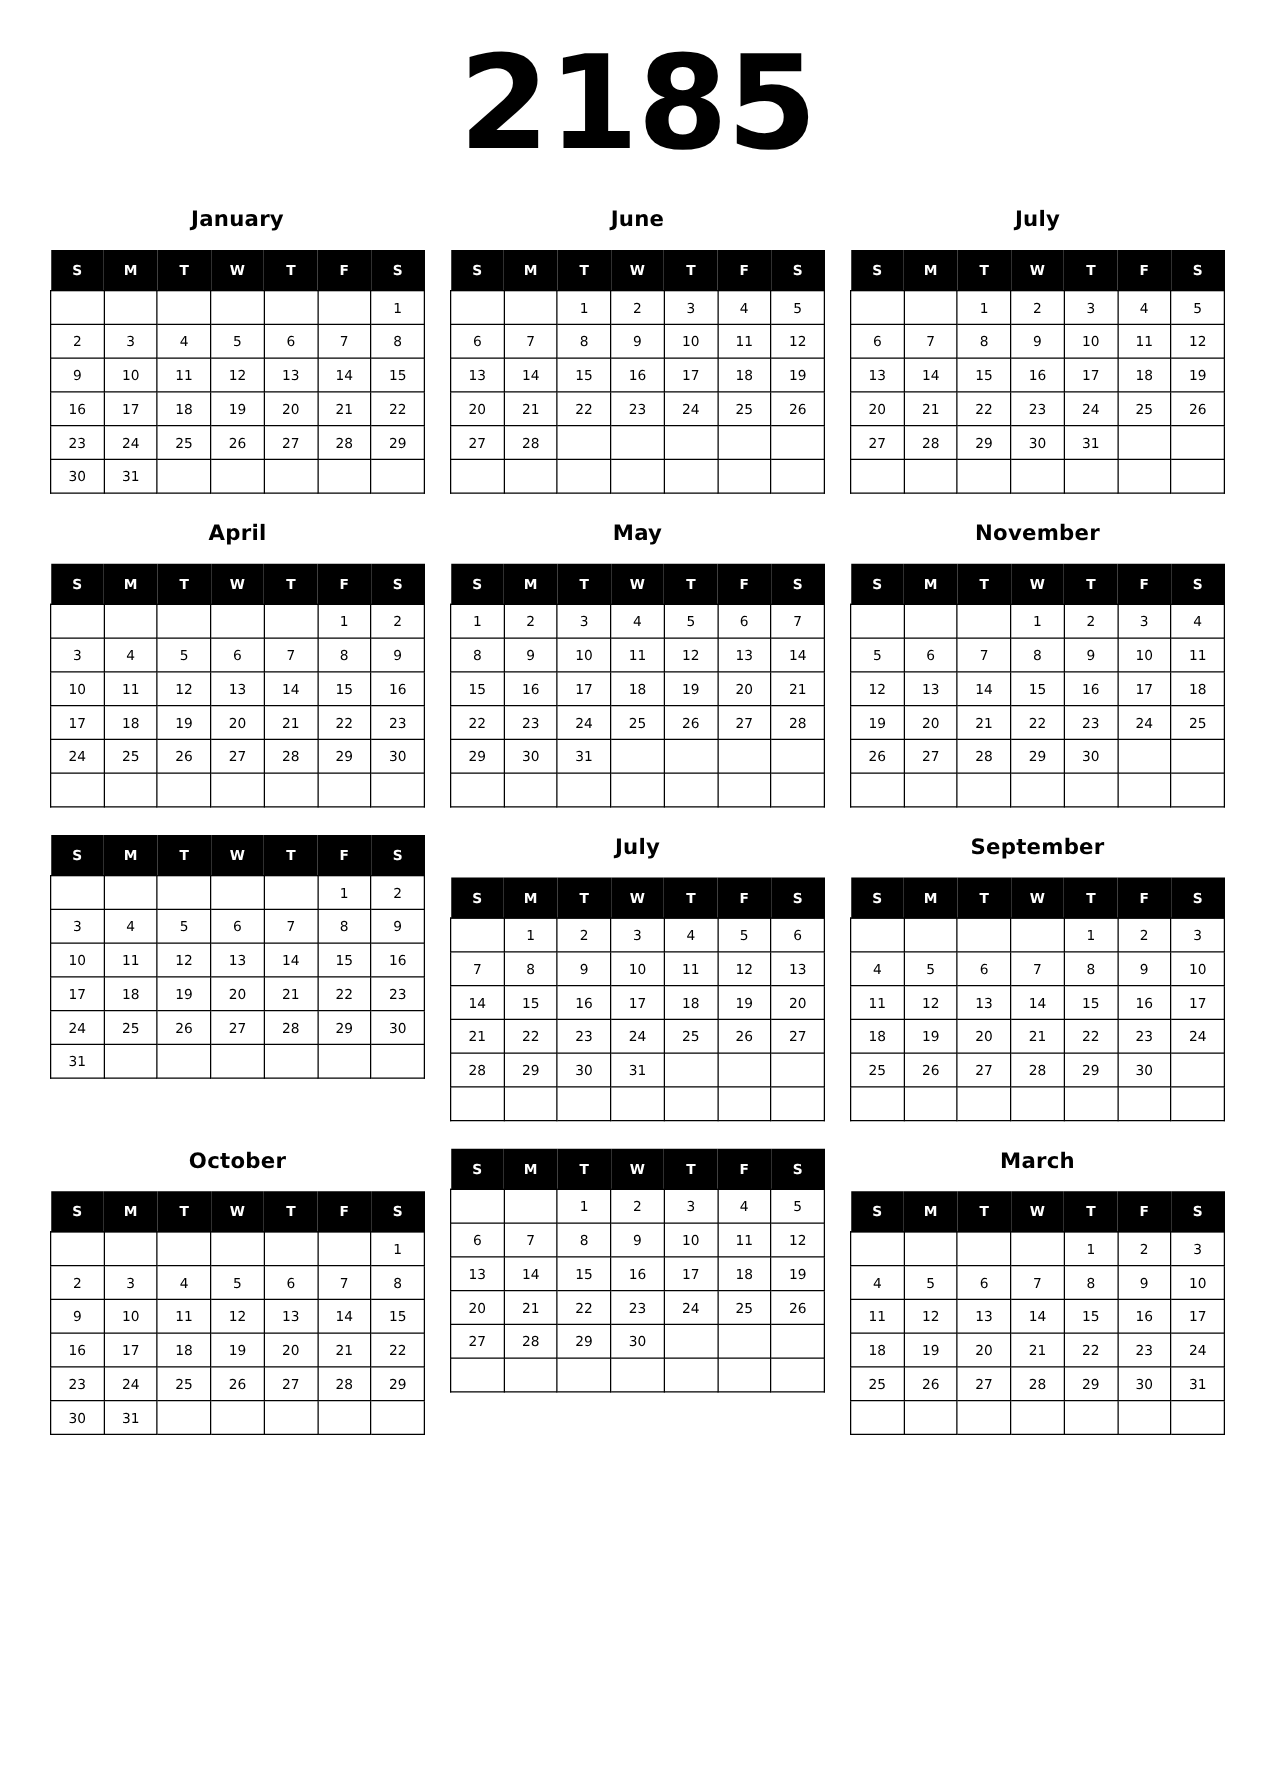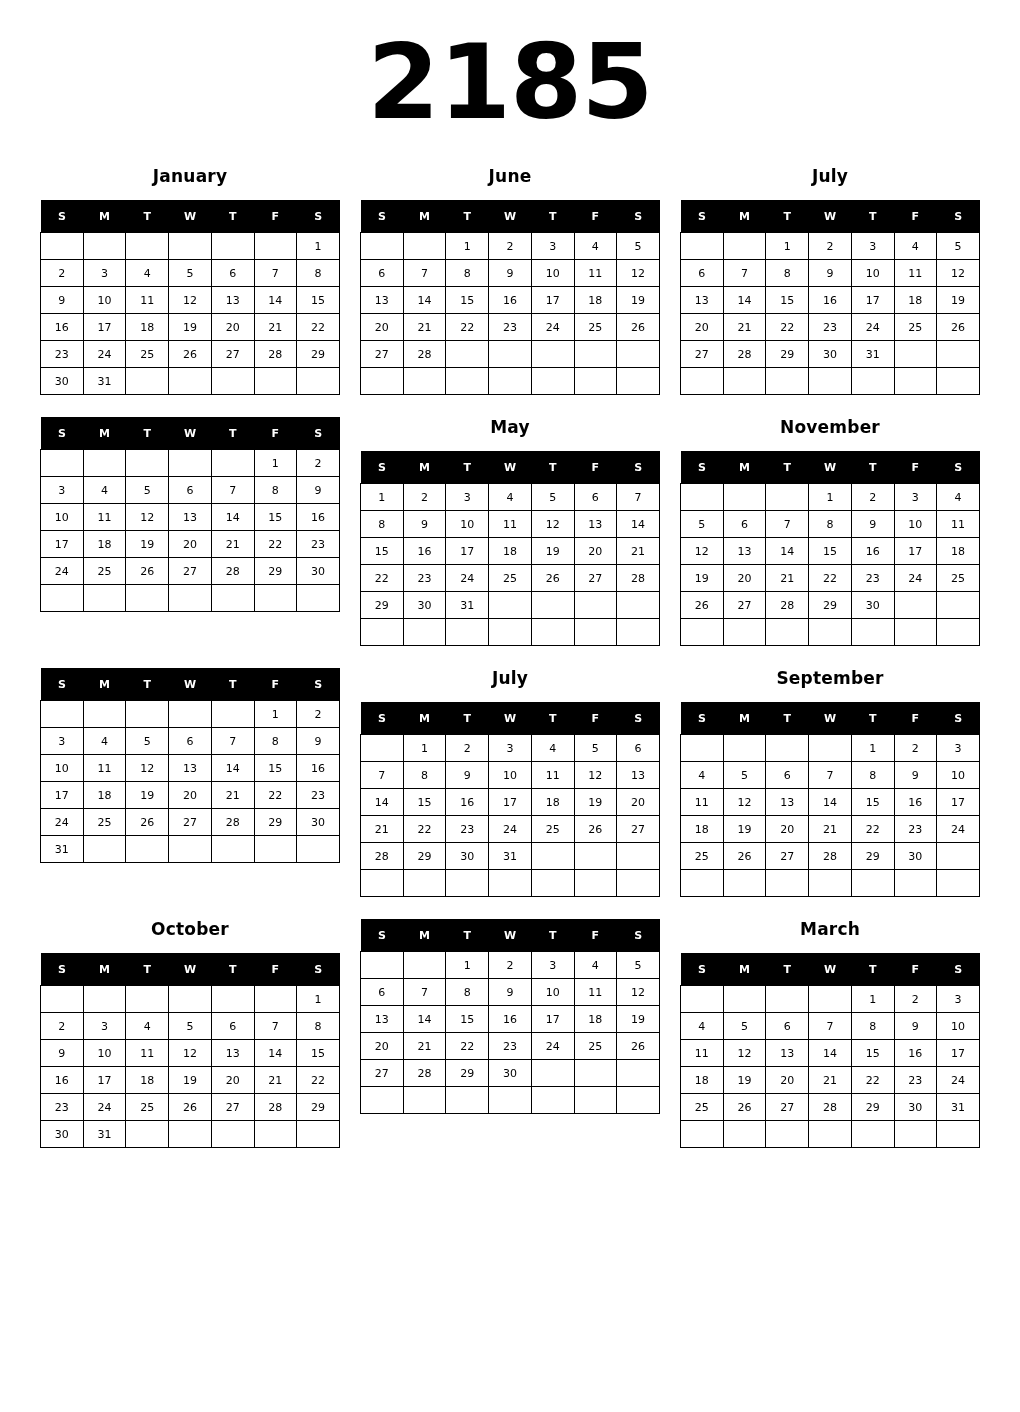--- a/index.html
+++ b/index.html
@@ -297,20 +297,21 @@
               <td class="empty"></td>
               <td class="empty"></td>
               <td class="empty"></td>
               <td class="empty"></td>
             </tr>
           </tbody>
         </table>
         <div class="month-spacer"></div>
       </div>
       <div class="month">
+        <div class="month-name">April</div>
         <table class="cal">
           <thead>
             <tr>
               <th>S</th>
               <th>M</th>
               <th>T</th>
               <th>W</th>
               <th>T</th>
               <th>F</th>
               <th>S</th>

